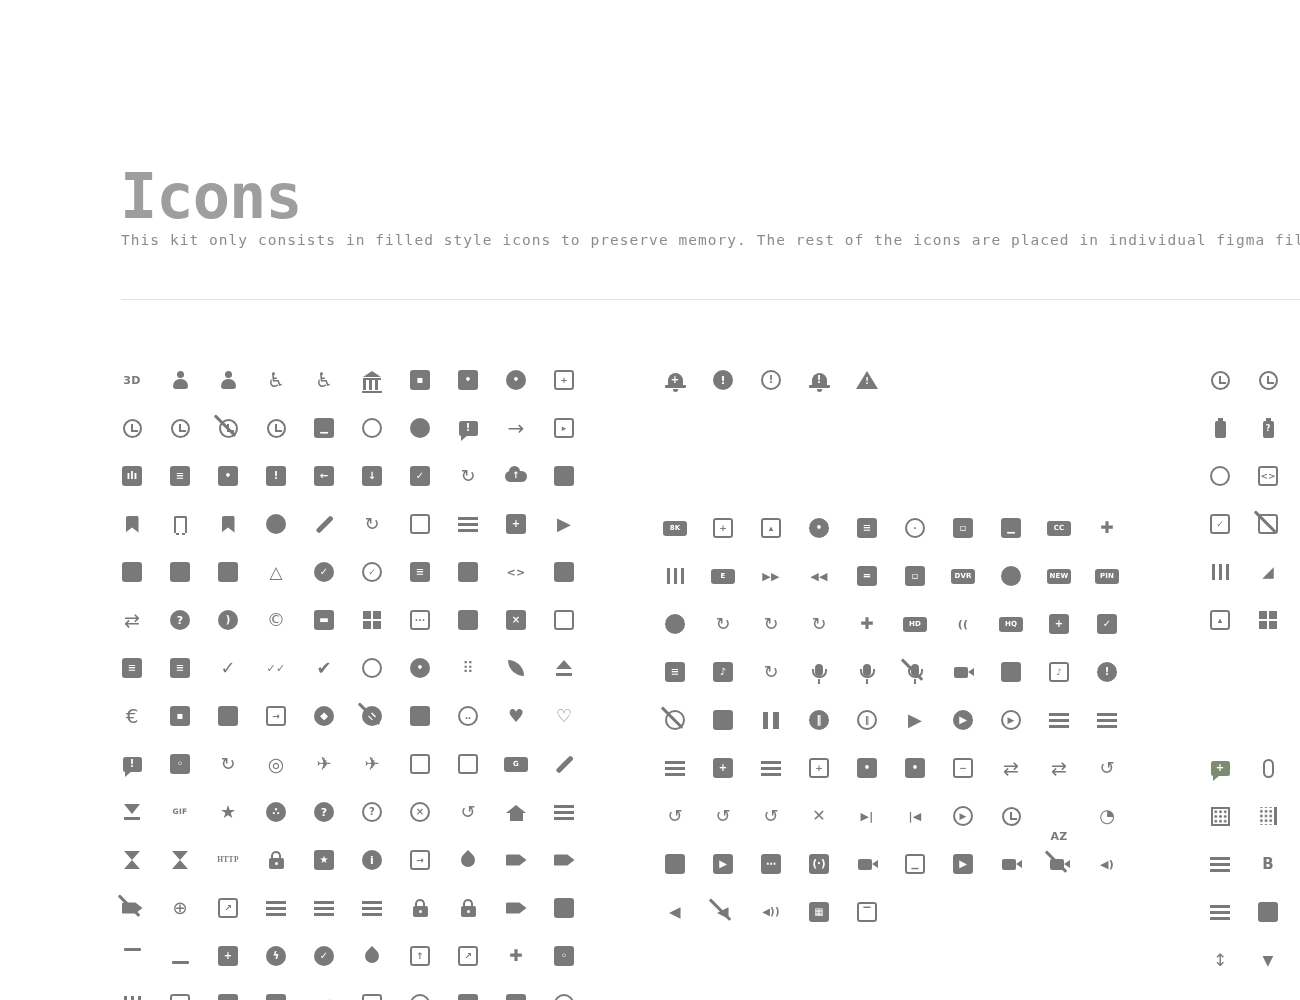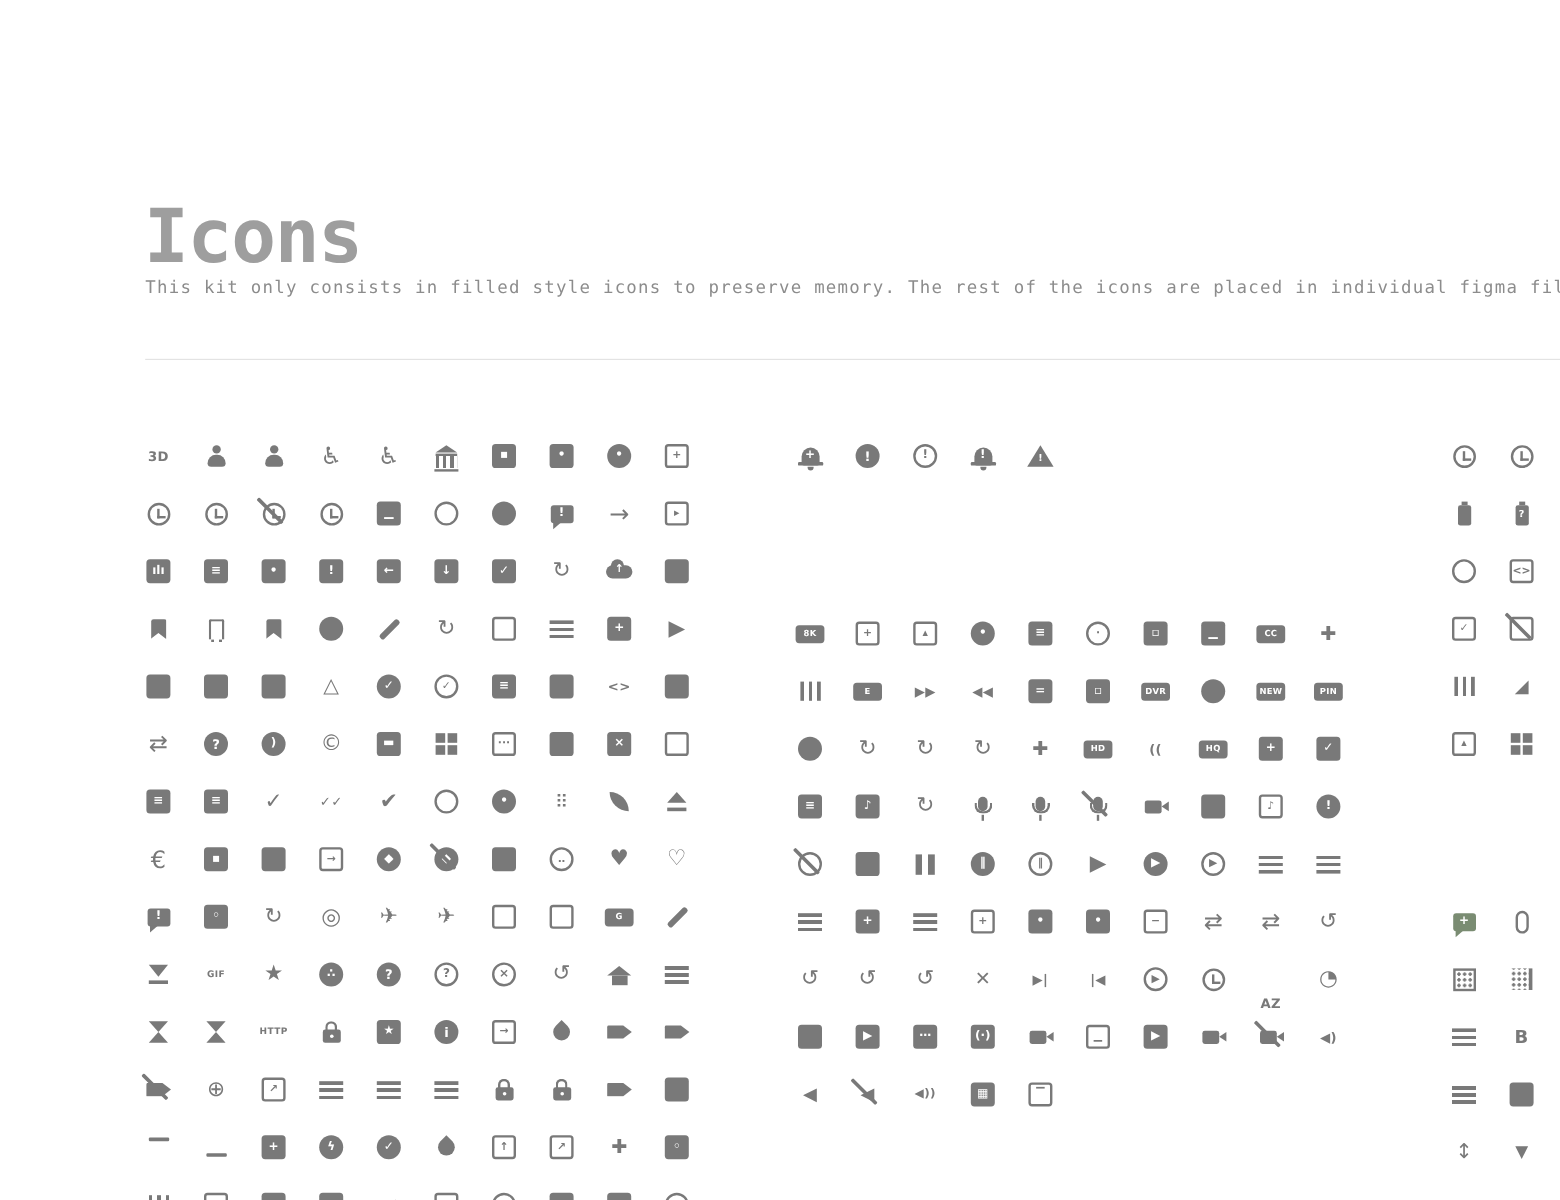--- a/index.html
+++ b/index.html
@@ -467,21 +467,21 @@
       <div class="ic">
         <span class="g g-ln"></span>
       </div>
       <div class="ic">
         <span class="g g-hg"></span>
       </div>
       <div class="ic">
         <span class="g g-hg"></span>
       </div>
       <div class="ic">
-        <span class="g g-t" style="font-size: 7.5px;">HTTP</span>
+        <span class="g g-t" style="font-size: 7.5px; font-family: Liberation Serif, serif;">HTTP</span>
       </div>
       <div class="ic">
         <span class="g g-lock"></span>
       </div>
       <div class="ic">
         <span class="g g-f">
           <span class="mk">★</span>
         </span>
       </div>
       <div class="ic">

